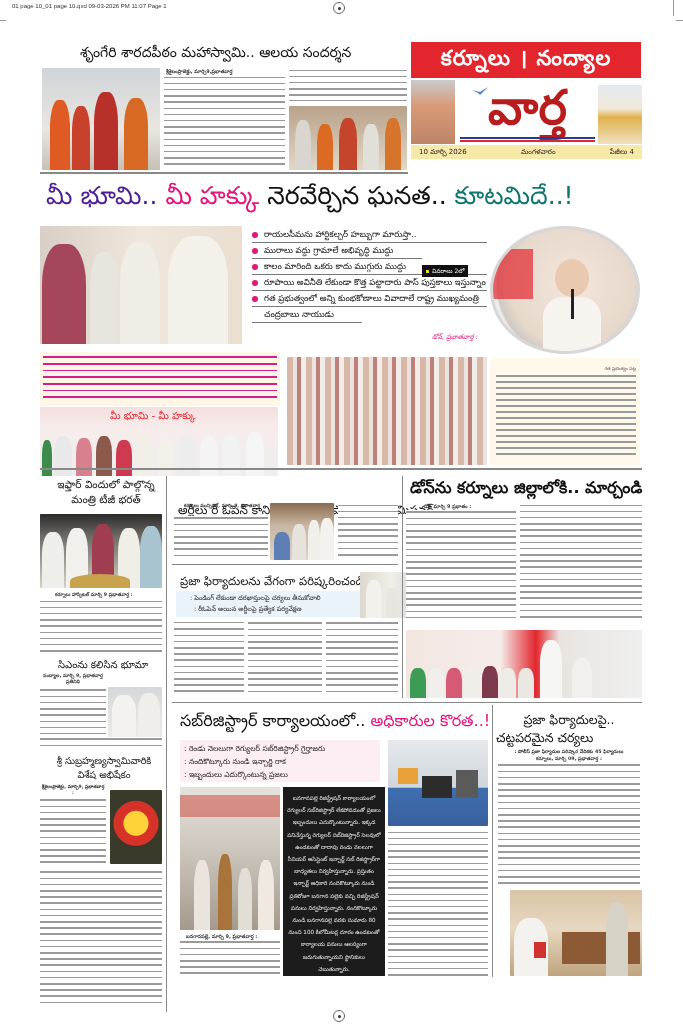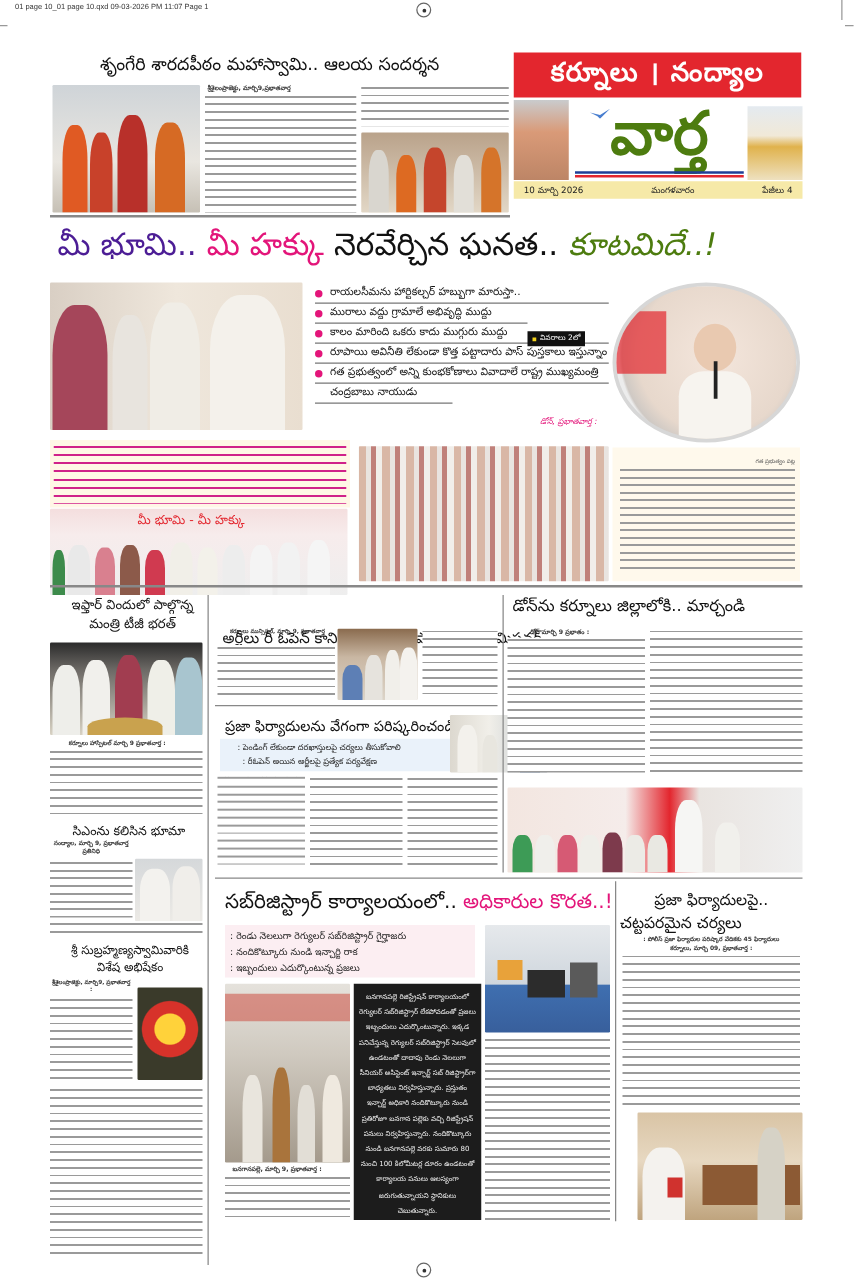--- a/index.html
+++ b/index.html
@@ -53,35 +53,35 @@
   <span style="font-size:21px;color:#fff;font-weight:bold;letter-spacing:1px;">కర్నూలు । నంద్యాల</span>
 </div>
 <div class="abs" style="left:411px;top:80px;width:44px;height:64px;background:linear-gradient(#c9cbcd,#d99a78 40%,#bd8566);"></div>
 <div class="abs" style="left:598px;top:85px;width:44px;height:59px;background:linear-gradient(#e4eaf0,#f1e9d8 40%,#e0b24c 55%,#eee1c0);"></div>
 <div class="abs" style="left:472px;top:80px;width:16px;height:8px;">
   <svg width="16" height="8" viewBox="0 0 16 8">
       <path d="M0 3 L8 5 L16 0 L10 6 L8 8 L6 6 Z" fill="#4a7fd0"></path>
     </svg>
 </div>
 <div class="abs" style="left:460px;top:78px;width:135px;height:58px;display:flex;align-items:center;justify-content:center;">
-  <span style="font-size:48px;font-weight:bold;color:#4d7c0f;line-height:58px;">వార్త</span>
+  <span style="font-size:48px;font-weight:bold;color:#b91c1c;line-height:58px;">వార్త</span>
 </div>
 <div class="abs" style="left:460px;top:137px;width:135px;height:2px;background:#1f3f98;"></div>
 <div class="abs" style="left:460px;top:140px;width:135px;height:2px;background:#e3262e;"></div>
 <div class="abs" style="left:411px;top:145px;width:231px;height:14px;background:#f6e9a8;display:flex;justify-content:space-between;align-items:center;padding:0 8px;font-size:7px;color:#222;">
   <span>10 మార్చి 2026</span>
   <span>మంగళవారం</span>
   <span>పేజీలు 4</span>
 </div>
 
 <div class="abs headline" style="left:46px;top:180px;font-size:25px;line-height:32px;">
   <span style="color:#4c1d95;">మీ భూమి..</span>
   <span style="color:#e3157a;">మీ హక్కు</span>
   <span style="color:#111;">నెరవేర్చిన ఘనత..</span>
-  <span style="color:#4d7c0f;font-style:italic;">కూటమిదే..!</span>
+  <span style="color:#0f766e;">కూటమిదే..!</span>
 </div>
 
 <div class="abs photo" style="left:40px;top:226px;width:202px;height:118px;background:linear-gradient(90deg,#d9cfc4,#efe7dc 50%,#e9ded0);">
   <div class="people" style="left:2px;width:44px;height:100px;background:#a5465a;"></div>
   <div class="people" style="left:50px;width:28px;height:92px;background:#e8e4de;"></div>
   <div class="people" style="left:80px;width:40px;height:102px;background:#f0ede6;"></div>
   <div style="position:absolute;left:138px;top:70px;width:18px;height:20px;background:#2a6fa8;"></div>
   <div class="people" style="left:128px;width:60px;height:108px;background:#f4f1eb;"></div>
 </div>
 
@@ -203,21 +203,21 @@
   <div class="people" style="left:26px;width:12px;height:30px;background:#e8e6df;"></div>
   <div class="people" style="left:56px;width:16px;height:20px;background:#2c5d9c;"></div>
 </div>
 <div class="abs headline" style="left:178px;top:621px;font-size:4.6px;font-weight:bold;color:#333;">కర్నూలు, మార్చి 09, ప్రభాతవార్త :</div>
 <div class="abs fake-lines" style="left:174px;top:621px;width:70px;height:75px;background-position:0 6px;"></div>
 <div class="abs fake-lines" style="left:248px;top:621px;width:74px;height:75px;"></div>
 <div class="abs fake-lines" style="left:326px;top:621px;width:72px;height:75px;"></div>
 
 <div class="abs vline" style="left:402px;top:476px;height:222px;"></div>
 
-<div class="abs headline" style="left:410px;top:478px;font-size:13px;">డోన్‌ను కర్నూలు జిల్లాలోకి.. మార్చండి</div>
+<div class="abs headline" style="left:410px;top:478px;font-size:16px;font-weight:bold;">డోన్‌ను కర్నూలు జిల్లాలోకి.. మార్చండి</div>
 <div class="abs headline" style="left:424px;top:503px;font-size:5px;font-weight:bold;color:#333;">డోన్ మార్చి 9 ప్రభాతం :</div>
 <div class="abs fake-lines" style="left:406px;top:510px;width:110px;height:108px;"></div>
 <div class="abs fake-lines" style="left:520px;top:503px;width:122px;height:115px;"></div>
 <div class="abs photo" style="left:406px;top:630px;width:236px;height:68px;background:linear-gradient(90deg,#f3e6e0,#f5ecea 40%,#e3262e 55%,#e9e4e0 65%,#efefef);">
   <div class="people" style="left:4px;width:16px;height:30px;background:#3d9b56;"></div>
   <div class="people" style="left:22px;width:16px;height:30px;background:#f0efeb;"></div>
   <div class="people" style="left:40px;width:16px;height:30px;background:#d65a74;"></div>
   <div class="people" style="left:58px;width:16px;height:30px;background:#efeee9;"></div>
   <div class="people" style="left:76px;width:16px;height:32px;background:#7d3a4c;"></div>
   <div class="people" style="left:94px;width:16px;height:30px;background:#ecebe6;"></div>

